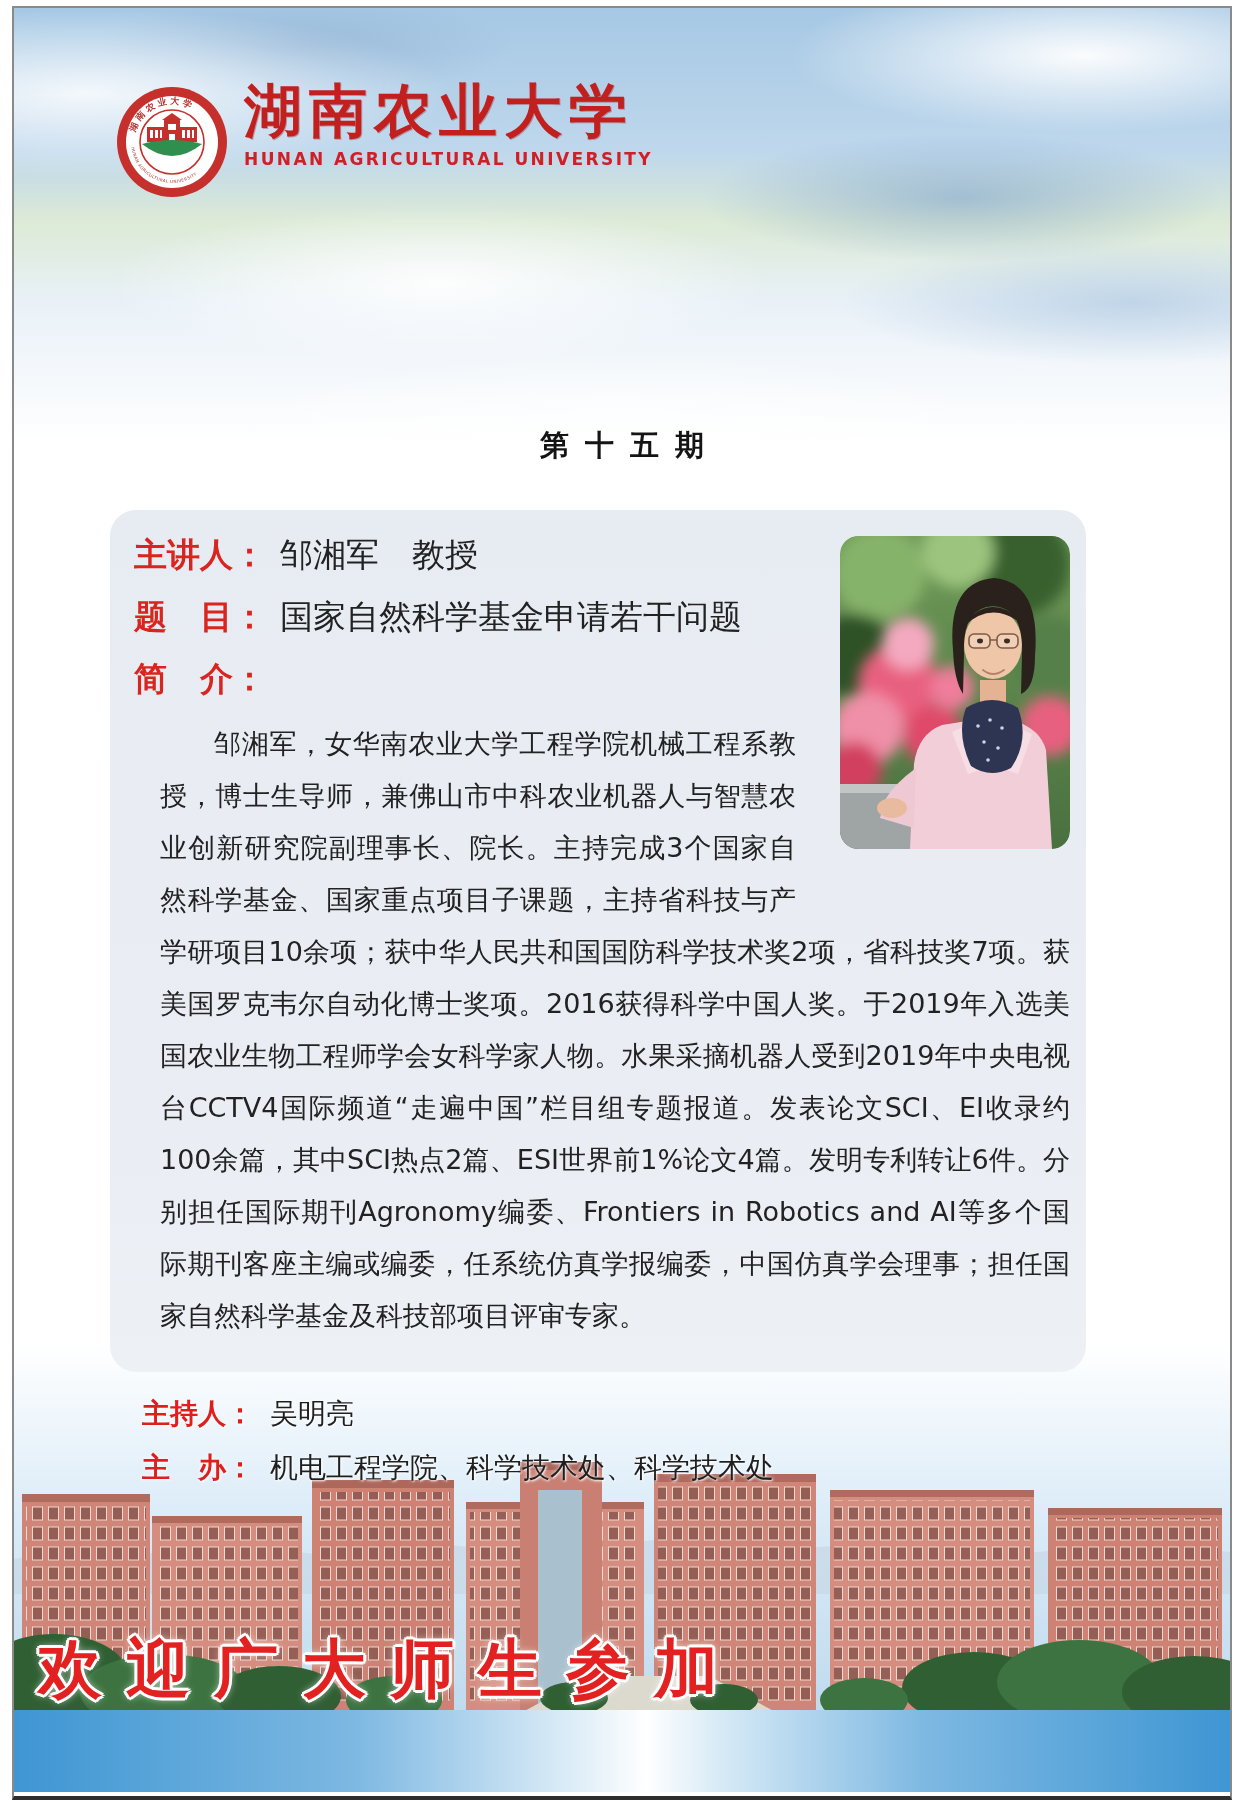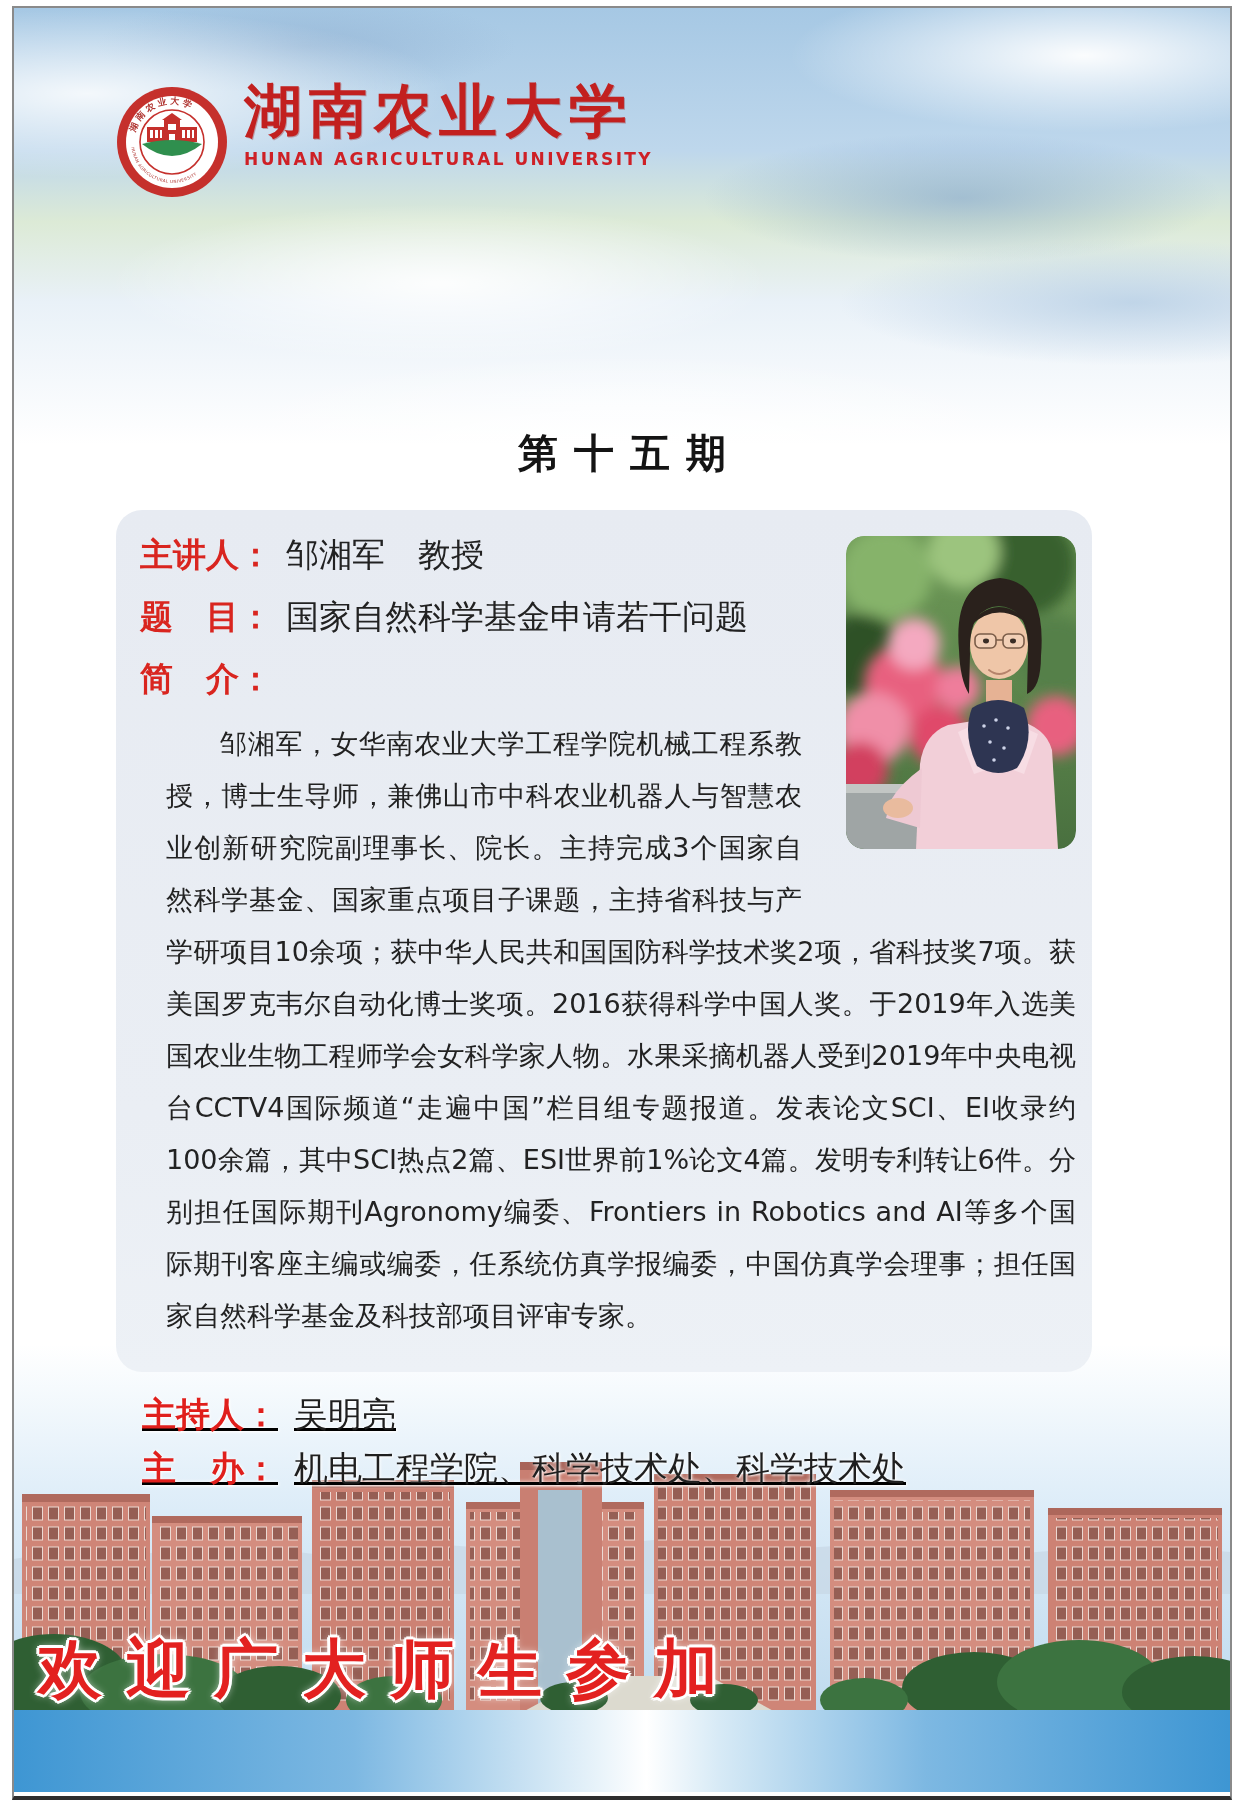--- a/index.html
+++ b/index.html
@@ -29,39 +29,39 @@
   .uni-en{font-weight:bold;font-size:17px;letter-spacing:2.4px;color:#ce2026;margin-top:5px;}
 
   
   .main-title{position:absolute;left:0;right:0;top:248px;text-align:center;
       font-size:93px;font-weight:bold;letter-spacing:4px;line-height:110px;white-space:nowrap;
       background:linear-gradient(100deg,#8a55cc 0%,#c13fd2 7%,#e23db8 14%,#8438d8 24%,
                  #5a2fd0 32%,#9a7ae0 41%,#8fb4ec 50%,#4b52d8 58%,#8a3fd8 67%,
                  #d23db8 76%,#e0409f 84%,#6a46cc 93%,#7a52d4 100%);
       -webkit-background-clip:text;background-clip:text;color:transparent;}
   .issue{position:absolute;left:0;right:0;top:418px;text-align:center;
-      font-size:40px;font-weight:bold;color:#141414;letter-spacing:16px;text-indent:16px;}
-
-  
-  .info-box{position:absolute;left:102px;top:502px;width:976px;height:862px;z-index:1;
+      font-size:29px;font-weight:bold;color:#141414;letter-spacing:16px;text-indent:16px;}
+
+  
+  .info-box{position:absolute;left:96px;top:502px;width:976px;height:862px;z-index:1;
       background:linear-gradient(180deg,#e7ebf2 0%,#eaeef4 70%,#edf1f6 100%);
       border-radius:26px;padding:22px 16px 0 24px;box-sizing:border-box;}
   .photo-float{float:right;width:252px;height:317px;margin:4px 0 46px 22px;}
   .photo-svg{display:block;width:230px;height:313px;margin-left:22px;border-radius:18px;}
   .row{font-size:33px;line-height:46px;margin-bottom:16px;color:#222;white-space:nowrap;}
   .row .lbl{color:#d9251f;font-weight:bold;margin-right:14px;}
   .bio{font-size:27px;line-height:52px;color:#222;text-indent:2em;text-align:justify;margin-top:2px;margin-left:26px;}
 
   
   .campus{position:absolute;left:0;right:0;top:1336px;height:370px;z-index:0;}
   .campus svg{display:block;width:100%;height:100%;}
 
   
   .details{position:absolute;left:128px;top:1385px;z-index:2;}
-  .detail-row{font-size:34px;line-height:42px;margin-bottom:12px;white-space:nowrap;text-decoration:underline;}
+  .detail-row{font-size:28px;line-height:42px;margin-bottom:12px;white-space:nowrap;}
   .detail-row .lbl{color:#e01f1c;font-weight:bold;margin-right:16px;
        text-shadow:0 0 4px rgba(255,255,255,.9),1px 1px 2px rgba(255,255,255,.9);}
   .detail-row .val{color:#1f1f1f;font-weight:500;
        text-shadow:0 0 4px rgba(255,255,255,.85),1px 1px 2px rgba(255,255,255,.85);}
 
   
   .welcome{position:absolute;left:0;right:0;top:1618px;z-index:2;text-align:left;
       font-family:"DejaVu Serif",serif;font-weight:bold;font-size:64px;letter-spacing:24px;text-indent:24px;
       color:#e32120;
       text-shadow:-3px 0 0 #fff,3px 0 0 #fff,0 -3px 0 #fff,0 3px 0 #fff,

